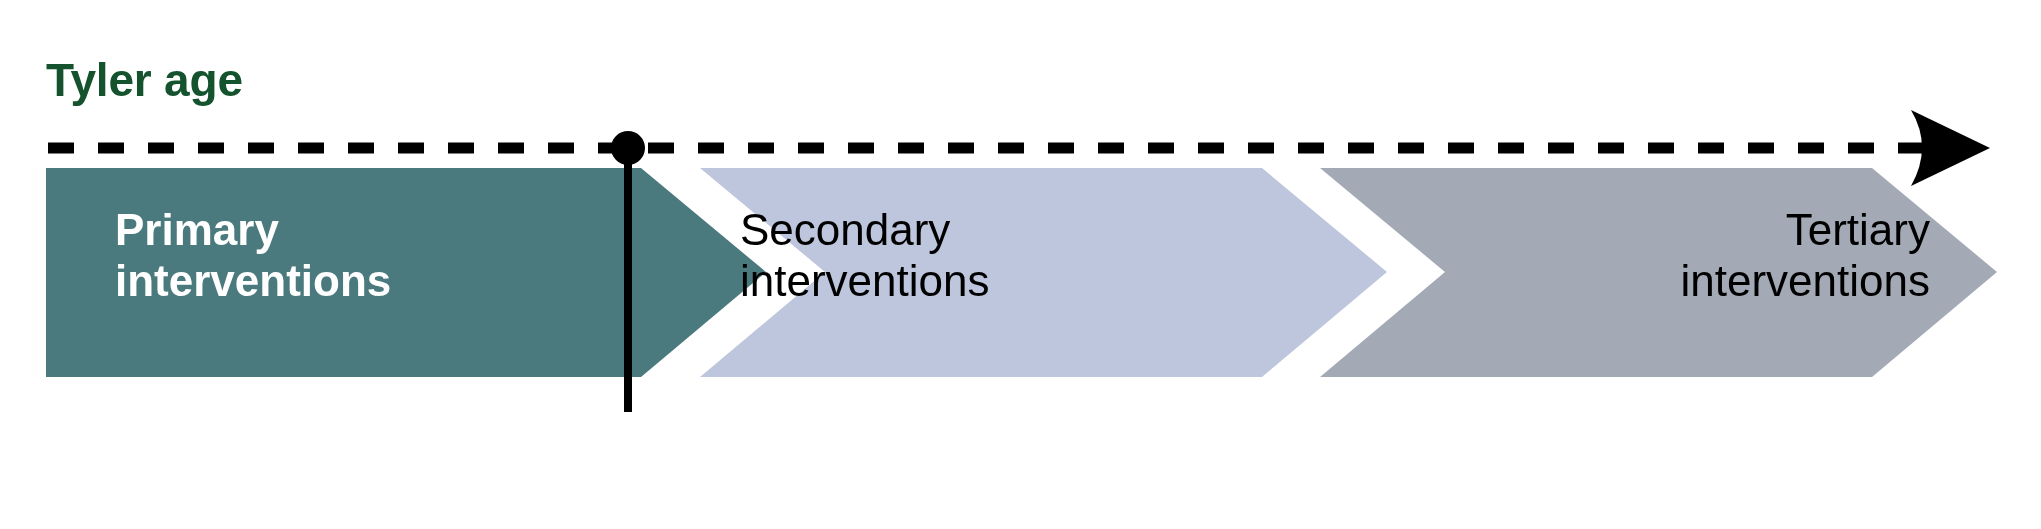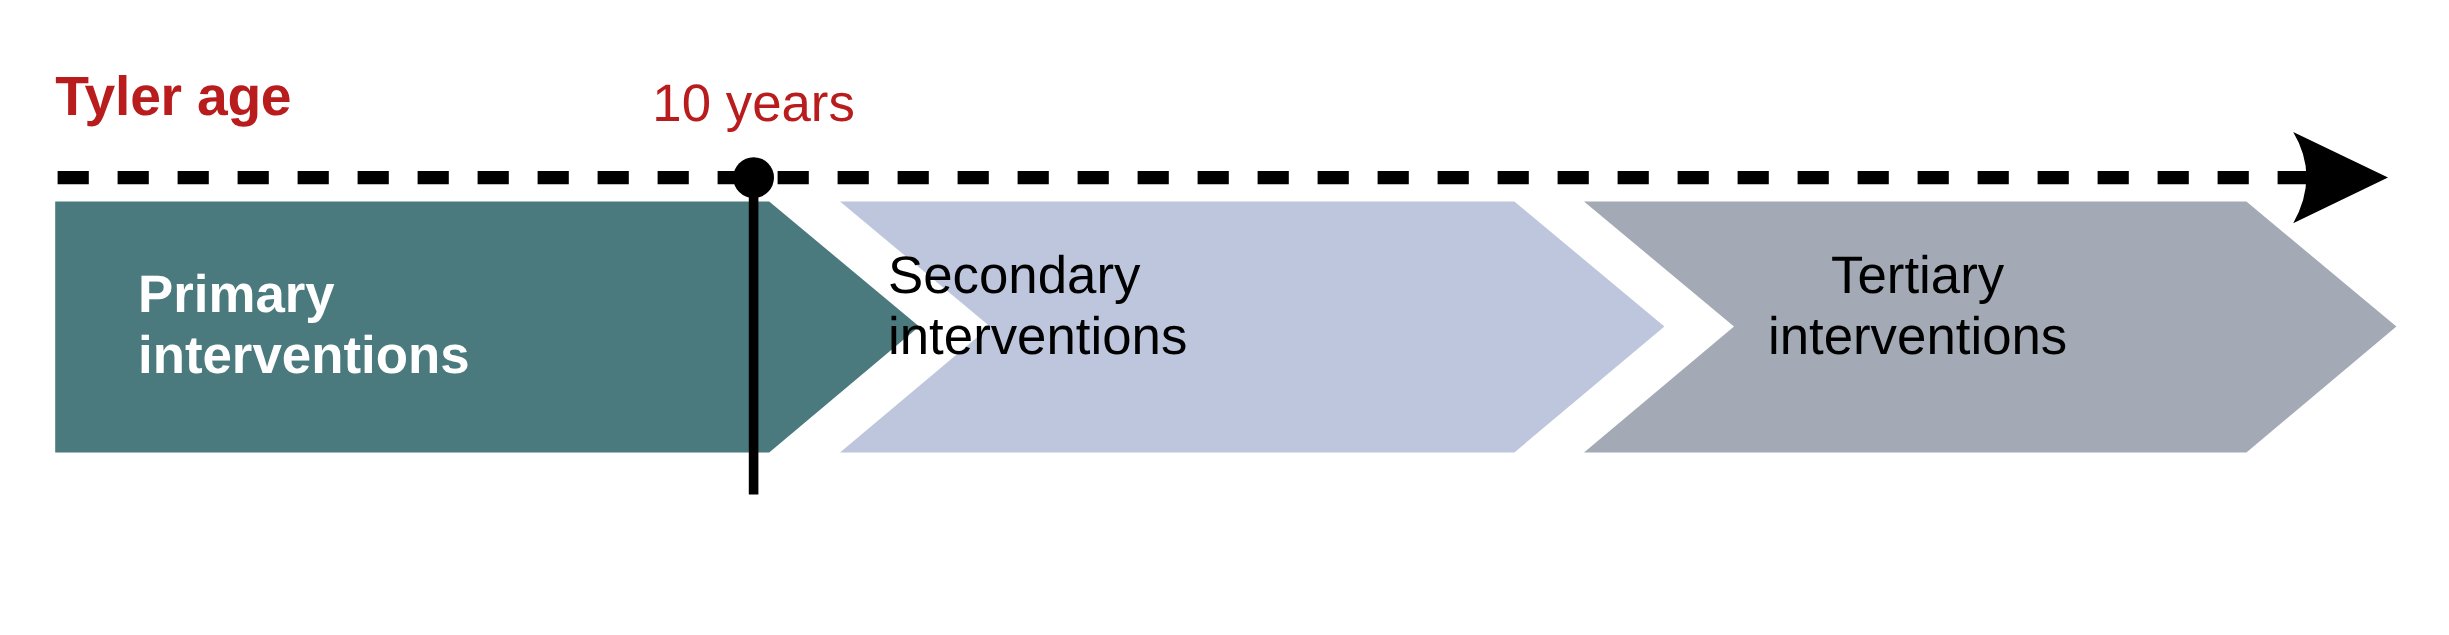--- a/index.html
+++ b/index.html
@@ -20,21 +20,21 @@
   #figure svg.layer {
     position: absolute;
     left: 0;
     top: 0;
     width: 2041px;
     height: 529px;
   }
   .txt {
     position: absolute;
     white-space: pre;
-    color: #b91c1c;
+    color: #14532d;
     line-height: 1.14;
   }
   #tyler-age-label {
     left: 46px;
     top: 54px;
     font-size: 46px;
     font-weight: bold;
     letter-spacing: -0.2px;
   }
   #age-marker-label {
@@ -66,26 +66,26 @@
     text-align: left;
   }
   #stage-label-1 {
     left: 740px;
     top: 204px;
     width: 560px;
     color: #000000;
     font-weight: normal;
   }
   #stage-label-2 {
-    left: 1318px;
+    left: 1370px;
     top: 204px;
     width: 560px;
     color: #000000;
     font-weight: normal;
-    text-align: center;
+    text-align: right;
   }
 </style>
 </head>
 <body>
 
 <div id="figure">
 
   <svg class="layer" viewBox="0 0 2041 529" aria-hidden="true">
 
     <polygon id="stage-shape-2" points="1320,168 1872,168 1997,272 1872,377 1320,377 1445,272" fill="#a3aab5"></polygon>
@@ -100,24 +100,23 @@
     <path d="M 1990 148 L 1911 110 Q 1933 147 1911 186 Z" fill="#000000"></path>
   </svg>
 
   <svg class="layer" viewBox="0 0 2041 529" aria-hidden="true">
     <line x1="628" y1="148" x2="628" y2="412" stroke="#000000" stroke-width="8"></line>
     <circle cx="628" cy="148" r="17" fill="#000000"></circle>
   </svg>
 
   <div class="txt" id="tyler-age-label">Tyler age</div>
 
-  <div class="txt" id="age-marker-label">10 years</div>
 
 
-  <div class="stage-label" id="stage-label-0" style="color: rgb(255, 255, 255); font-weight: bold; margin-top: 16px;">Primary
+  <div class="stage-label" id="stage-label-0" style="color: rgb(255, 255, 255); font-weight: bold;">Primary
 interventions</div>
 
   <div class="stage-label" id="stage-label-1" style="color: rgb(0, 0, 0); font-weight: normal;">Secondary
 interventions</div>
 
   <div class="stage-label" id="stage-label-2" style="color: rgb(0, 0, 0); font-weight: normal;">Tertiary
 interventions</div>
 
 </div>
 

